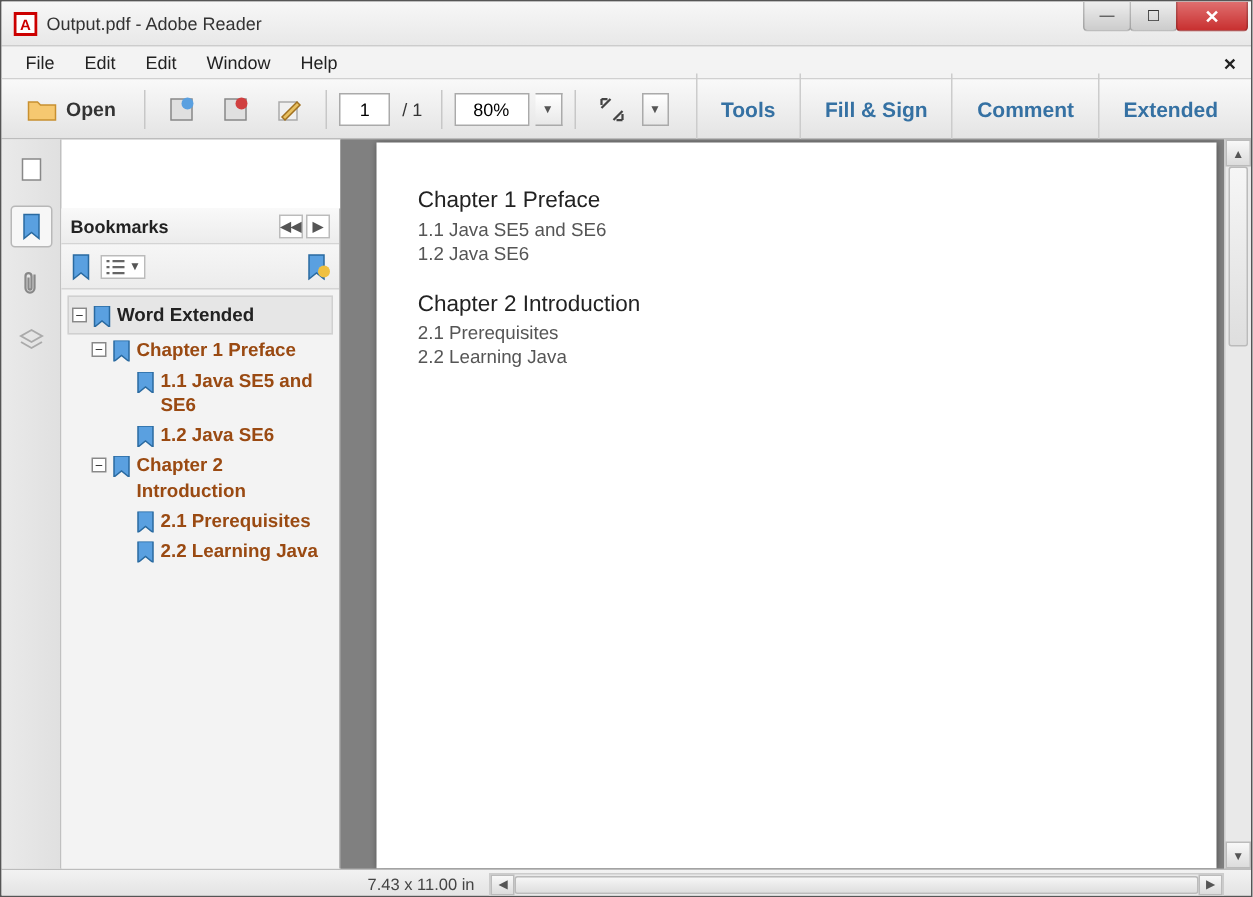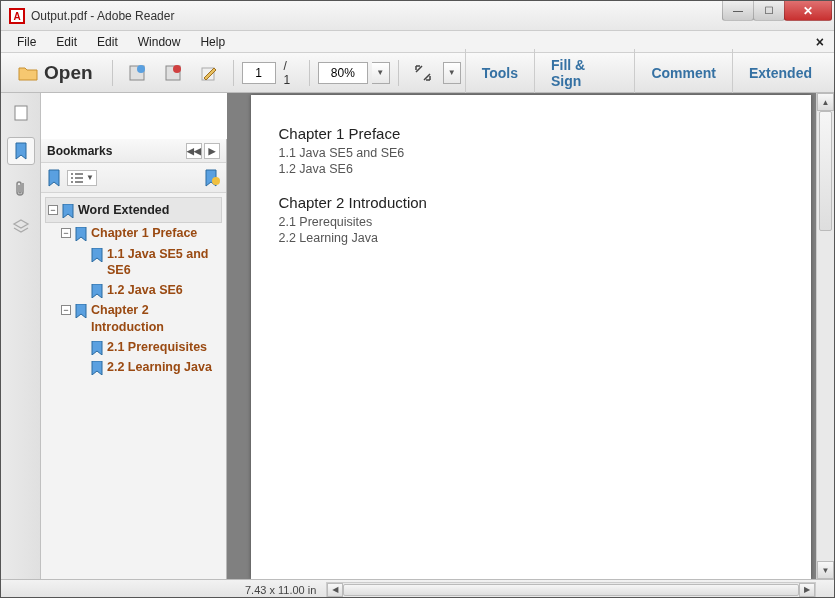--- a/index.html
+++ b/index.html
@@ -15,21 +15,21 @@
   .win-btn.min, .win-btn.max { border-bottom-left-radius:3px; border-bottom-right-radius:3px; }
   
   
   .menubar { height: 22px; background: #f3f3f3; display: flex; align-items: center; padding: 0 6px; font-size: 12px; color: #222; border-bottom: 1px solid #d0d0d0; }
   .menubar span { padding: 18px 10px; cursor: default; }
   .menubar .close-x { margin-left: auto; font-weight: bold; font-size: 14px; padding: 0 4px; }
   
   
   .toolbar { height: 40px; background: linear-gradient(#f9f9f9,#e4e4e4); border-bottom: 1px solid #bcbcbc; display: flex; align-items: center; padding: 0 6px; gap: 4px; }
   .tbtn { height: 28px; display: flex; align-items: center; justify-content: center; padding: 0 6px; border: 1px solid transparent; border-radius: 3px; }
-  .open-btn { display: flex; align-items: center; gap: 6px; padding: 0 10px; font-size: 19px; font-weight: bold; color: #333; }
+  .open-btn { display: flex; align-items: center; gap: 6px; padding: 0 10px; font-size: 13px; font-weight: bold; color: #333; }
   .sep { width: 1px; height: 26px; background: #c7c7c7; margin: 0 4px; }
   .page-input { width: 34px; height: 22px; border: 1px solid #aaa; text-align: center; font-size: 12px; background:#fff; }
   .page-total { font-size: 12px; color: #333; padding: 0 4px; }
   .zoom-box { width: 50px; height: 22px; border: 1px solid #aaa; font-size: 12px; text-align: center; line-height: 20px; background:#fff; }
   .zoom-drop { width: 18px; height: 22px; border: 1px solid #aaa; border-left: none; background: linear-gradient(#fff,#e8e8e8); display:flex; align-items:center; justify-content:center; font-size:8px; color:#555;}
   .right-tools { margin-left: auto; display: flex; gap: 0; }
   .rtool { padding: 0 16px; height: 48px; display: flex; align-items: center; font-size: 14px; font-weight: 600; color: #3571a3; border-left: 1px solid #ccc; cursor:pointer; }
   
   
   .main { display: flex; height: calc(598px - 30px - 22px - 40px - 20px); }

